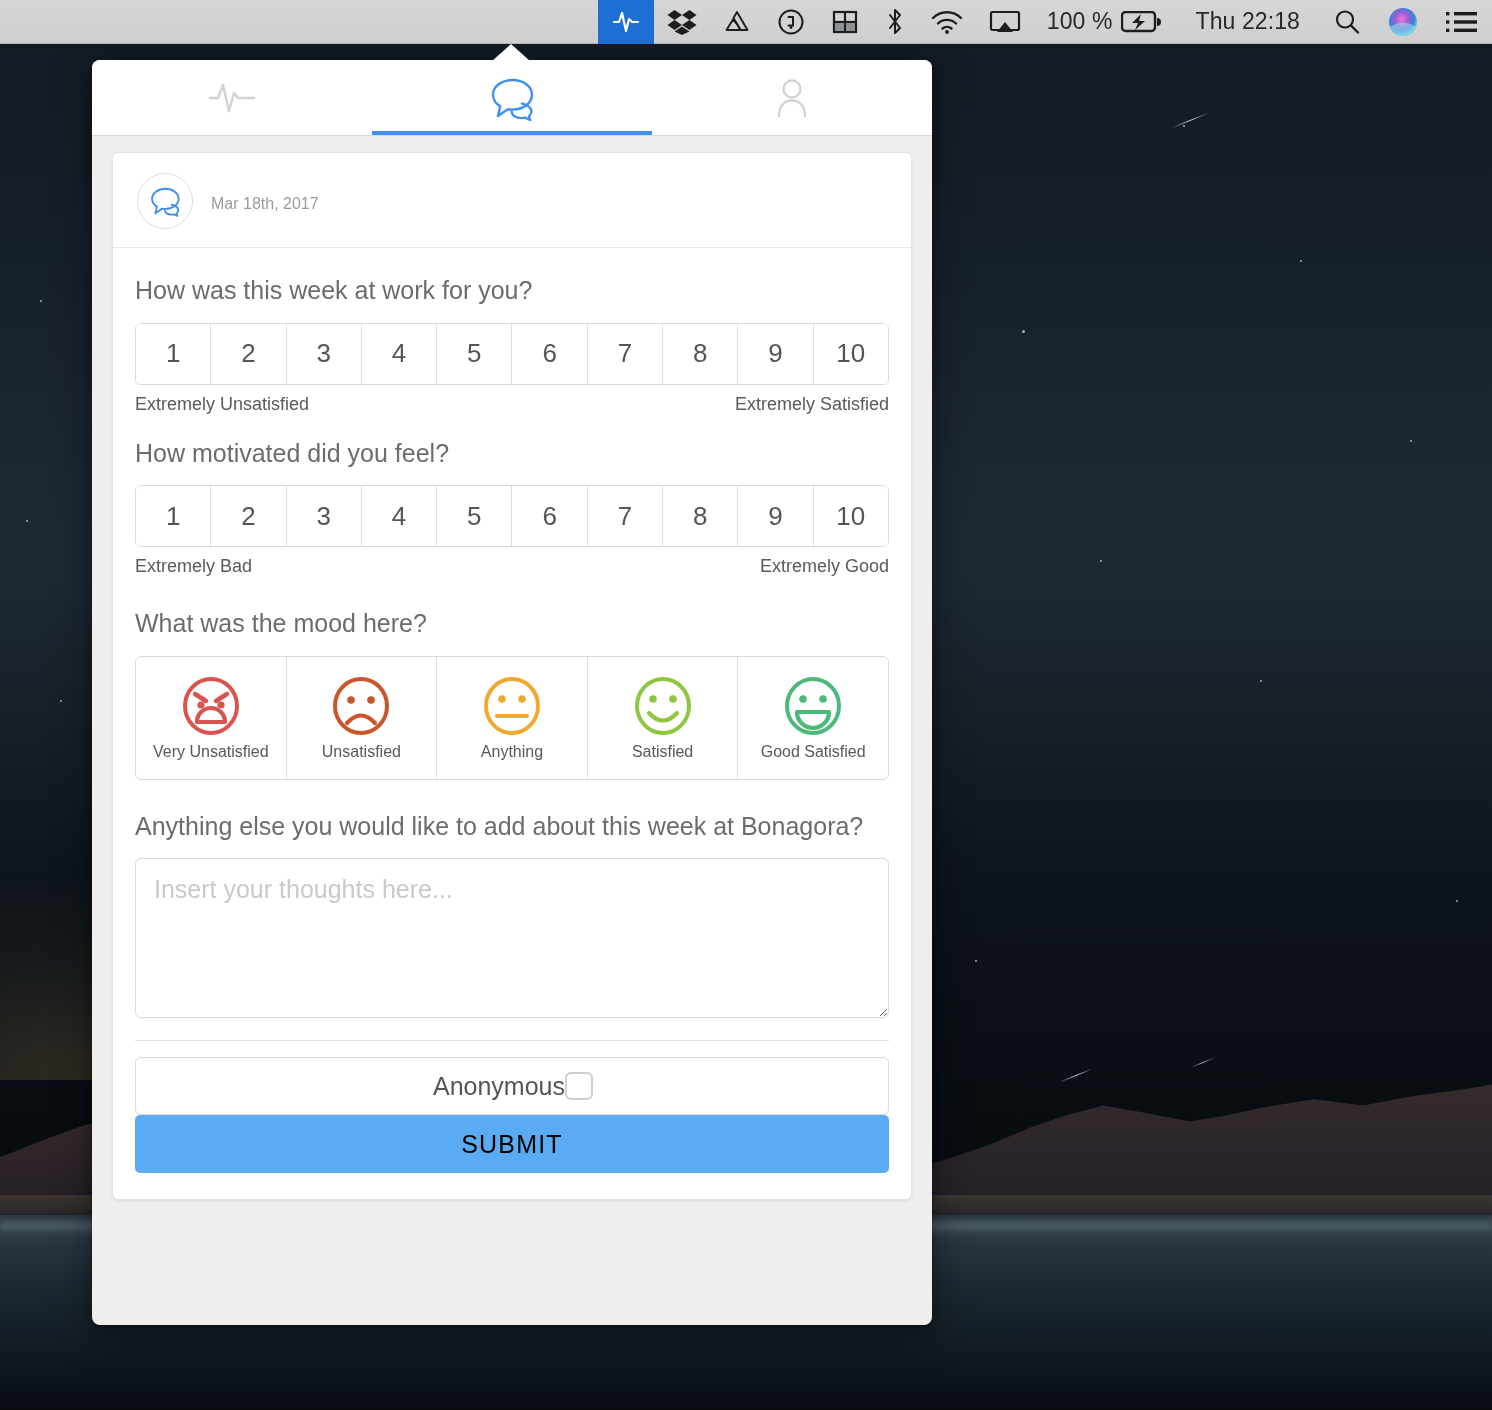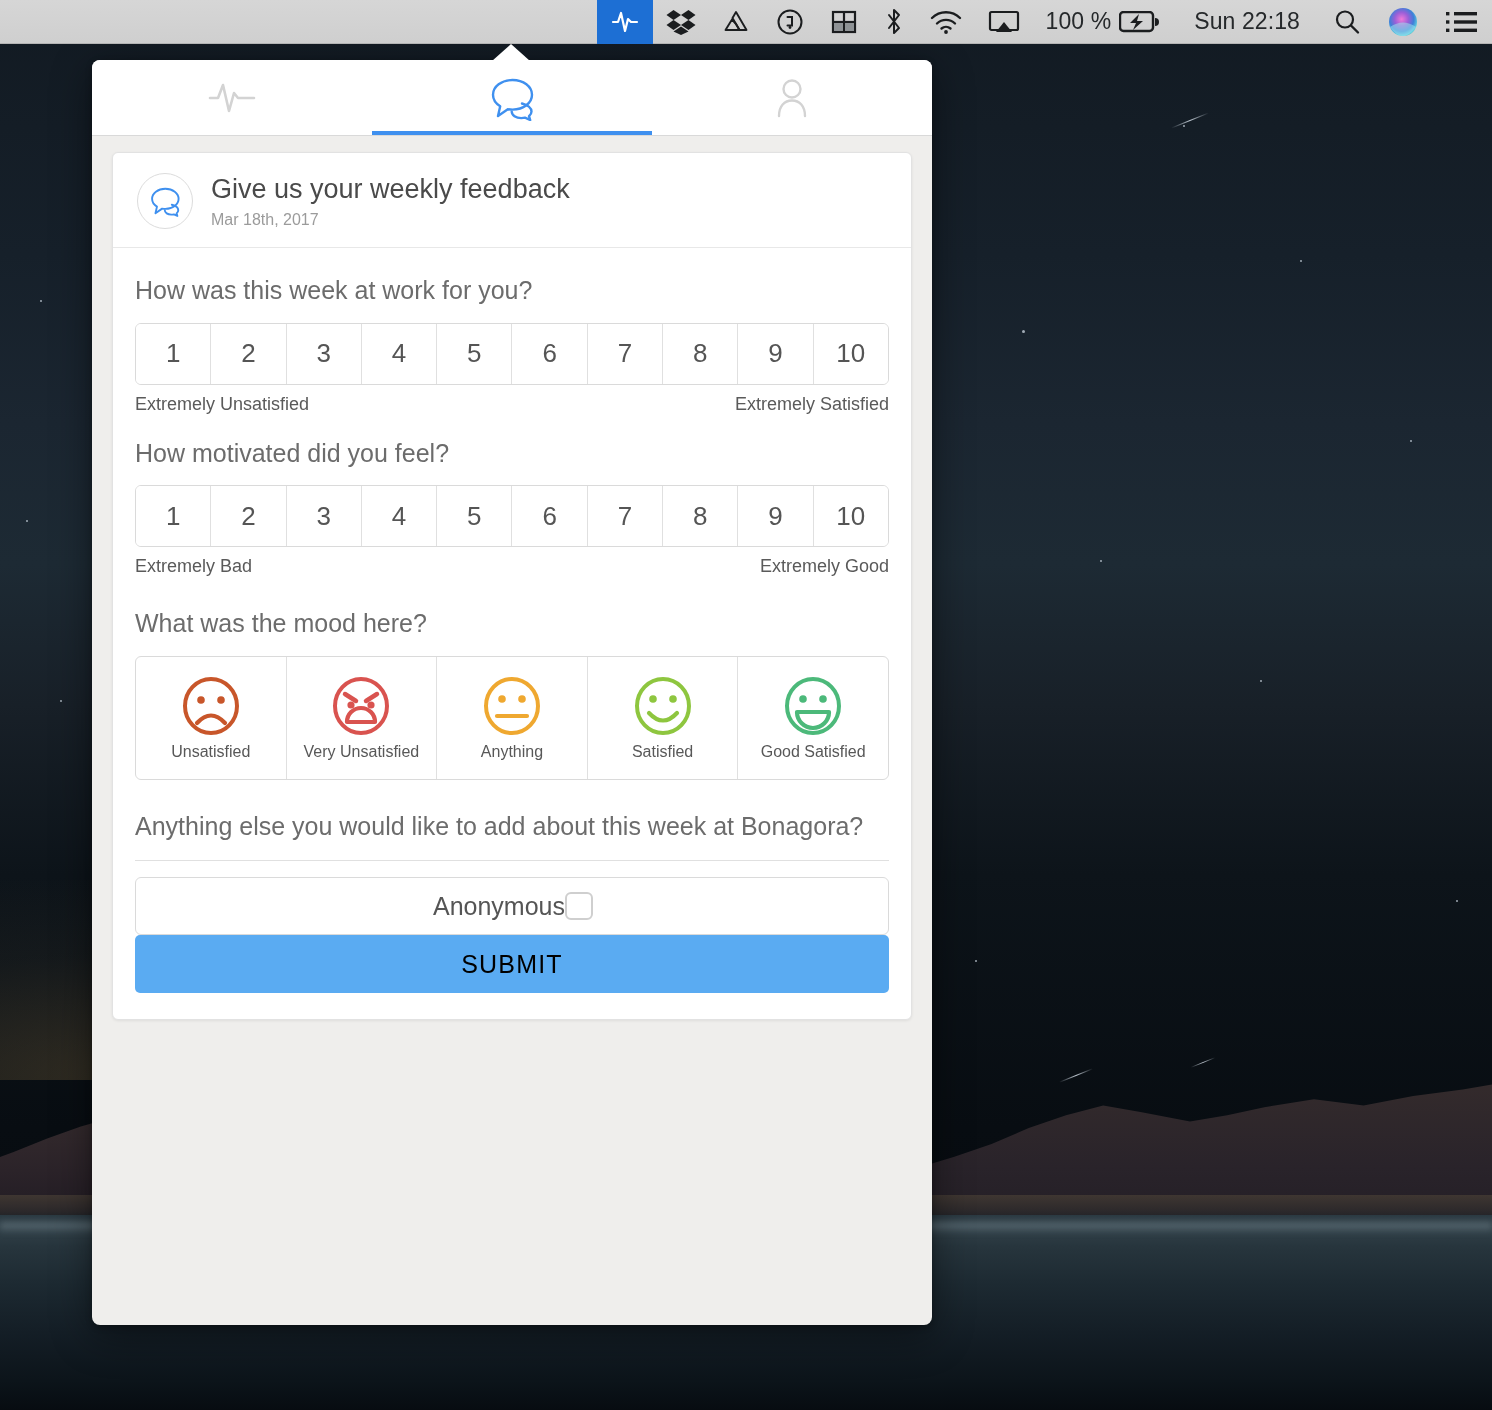--- a/index.html
+++ b/index.html
@@ -428,21 +428,21 @@
 
     <div class="mb-item" style="padding-left:2px;">
       <svg width="40" height="22" viewBox="0 0 40 22">
         <rect x="1" y="1" width="33" height="19" rx="3.5" fill="none" stroke="#1b1d1f" stroke-width="2.4"></rect>
         <path d="M36 7 v8 a3.2 3.2 0 0 0 0 -8 z" fill="#1b1d1f"></path>
         <polygon points="20,3 11,12 17,12 14,19 24,10 18,10" fill="#1b1d1f"></polygon>
       </svg>
     </div>
 
     <div class="mb-item" id="clock">
-      <span class="mb-text">Sun 22:18</span>
+      <span class="mb-text">Thu 22:18</span>
     </div>
 
     <div class="mb-item">
       <svg width="28" height="28" viewBox="0 0 28 28">
         <circle cx="12" cy="11.5" r="8" fill="none" stroke="#1b1d1f" stroke-width="2.2"></circle>
         <line x1="18" y1="17.5" x2="25" y2="24.5" stroke="#1b1d1f" stroke-width="2.4" stroke-linecap="round"></line>
       </svg>
     </div>
 
     <div class="mb-item">
@@ -512,21 +512,20 @@
     <div id="card">
 
       <div id="card-header">
         <div id="card-avatar">
           <svg width="34" height="32" viewBox="0 0 50 46">
             <path d="M25.5 5 C14.5 5 6 11.6 6 19.8 C6 24.5 8.8 28.6 13.2 31.3 L11 41 L20.8 34.2 C22.3 34.4 23.9 34.6 25.5 34.6 C36.5 34.6 45 28 45 19.8 C45 11.6 36.5 5 25.5 5 Z" fill="none" stroke="#3f90ef" stroke-width="2.8" stroke-linejoin="round"></path>
             <path d="M35 28.5 C40.5 29.8 44.5 33 44.5 36.6 C44.5 38.3 43.6 39.9 42 41.2 L43.2 45 L38 42.7 C36.8 43 35.5 43.1 34.2 43.1 C29 43.1 24.7 40.2 24.7 36.6" fill="none" stroke="#3f90ef" stroke-width="2.8" stroke-linejoin="round" stroke-linecap="round"></path>
           </svg>
         </div>
         <div>
-          <div id="card-title">Give us your weekly feedback</div>
           <div id="card-date">Mar 18th, 2017</div>
         </div>
       </div>
 
       <div id="card-body">
 
         
         <div class="q-block">
           <div class="question">How was this week at work for you?</div>
           <div class="scale">
@@ -568,42 +567,42 @@
           </div>
         </div>
 
         
         <div class="q-block" style="margin-top:30px;">
           <div class="question">What was the mood here?</div>
           <div class="mood-row">
 
             <div class="mood-cell">
               <svg width="62" height="62" viewBox="0 0 62 62">
-                <ellipse cx="31" cy="31" rx="26" ry="27" fill="none" stroke="#c8562a" stroke-width="4"></ellipse>
-                <circle cx="21" cy="25" r="3.8" fill="#c8562a"></circle>
-                <circle cx="41" cy="25" r="3.8" fill="#c8562a"></circle>
-                <path d="M17 48 Q31 33 45 48" fill="none" stroke="#c8562a" stroke-width="4.2" stroke-linecap="round"></path>
-              </svg>
-              <div class="mood-label">Unsatisfied</div>
-            </div>
-
-            <div class="mood-cell">
-              <svg width="62" height="62" viewBox="0 0 62 62">
                 <ellipse cx="31" cy="31" rx="26" ry="27" fill="none" stroke="#d9534f" stroke-width="4"></ellipse>
                 <line x1="15" y1="19" x2="26" y2="26" stroke="#d9534f" stroke-width="4.5" stroke-linecap="round"></line>
                 <line x1="47" y1="19" x2="36" y2="26" stroke="#d9534f" stroke-width="4.5" stroke-linecap="round"></line>
                 <circle cx="21" cy="30" r="3.6" fill="#d9534f"></circle>
                 <circle cx="41" cy="30" r="3.6" fill="#d9534f"></circle>
                 <path d="M17 47 A14 14 0 0 1 45 47 Z" fill="none" stroke="#d9534f" stroke-width="4.2" stroke-linejoin="round"></path>
               </svg>
               <div class="mood-label">Very Unsatisfied</div>
             </div>
 
             <div class="mood-cell">
               <svg width="62" height="62" viewBox="0 0 62 62">
+                <ellipse cx="31" cy="31" rx="26" ry="27" fill="none" stroke="#c8562a" stroke-width="4"></ellipse>
+                <circle cx="21" cy="25" r="3.8" fill="#c8562a"></circle>
+                <circle cx="41" cy="25" r="3.8" fill="#c8562a"></circle>
+                <path d="M17 48 Q31 33 45 48" fill="none" stroke="#c8562a" stroke-width="4.2" stroke-linecap="round"></path>
+              </svg>
+              <div class="mood-label">Unsatisfied</div>
+            </div>
+
+            <div class="mood-cell">
+              <svg width="62" height="62" viewBox="0 0 62 62">
                 <ellipse cx="31" cy="31" rx="26" ry="27" fill="none" stroke="#efa830" stroke-width="4"></ellipse>
                 <circle cx="21" cy="24" r="3.8" fill="#efa830"></circle>
                 <circle cx="41" cy="24" r="3.8" fill="#efa830"></circle>
                 <line x1="16" y1="41" x2="46" y2="41" stroke="#efa830" stroke-width="4.2" stroke-linecap="round"></line>
               </svg>
               <div class="mood-label">Anything</div>
             </div>
 
             <div class="mood-cell">
               <svg width="62" height="62" viewBox="0 0 62 62">
@@ -624,20 +623,21 @@
               </svg>
               <div class="mood-label">Good Satisfied</div>
             </div>
 
           </div>
         </div>
 
         
         <div id="textarea-question">
           <div class="question">Anything else you would like to add about this week at Bonagora?</div>
+          <textarea id="thoughts" placeholder="Insert your thoughts here..." style=""></textarea>
         </div>
 
         <div id="divider"></div>
 
         
         <div id="anon-row">
           <span id="anon-label">Anonymous</span>
           <span id="anon-checkbox"></span>
         </div>
 

